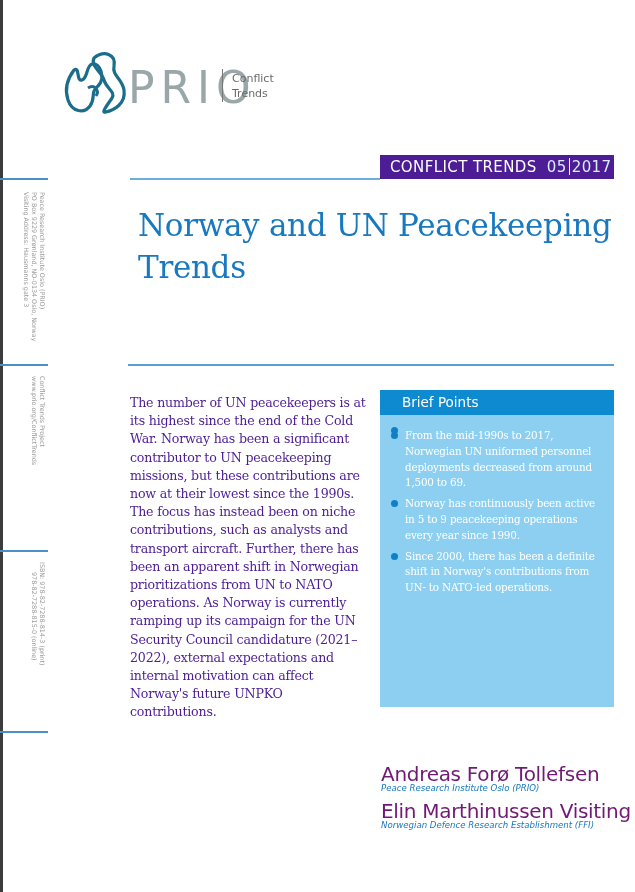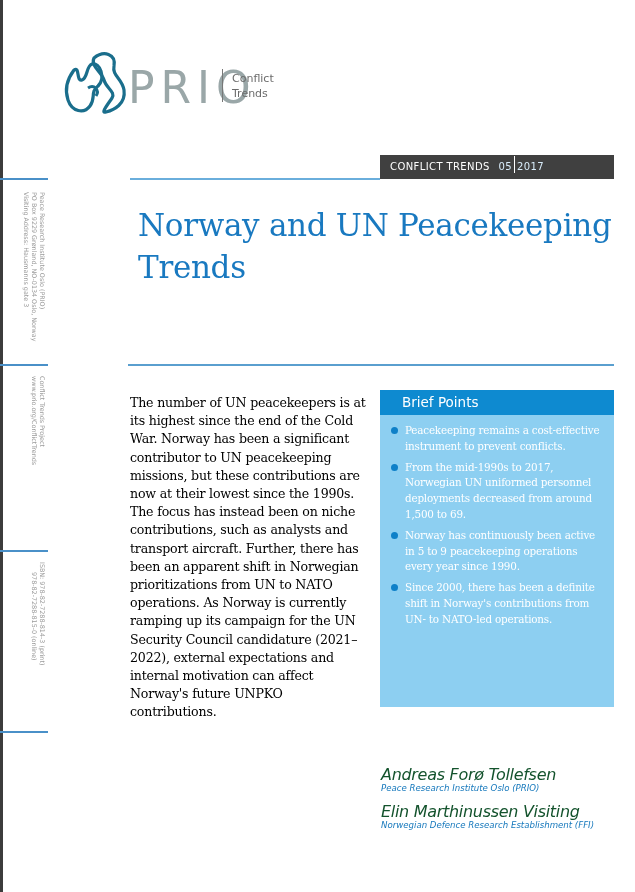--- a/index.html
+++ b/index.html
@@ -17,52 +17,52 @@
   .prio-word {
     position: absolute; left: 128px; top: 62px; font-family: "DejaVu Sans", sans-serif;
     font-size: 44px; letter-spacing: 6px; color: #9aa7a8; font-weight: normal;
   }
   .logo-sep { position: absolute; left: 222px; top: 69px; width: 1px; height: 33px; background: #777; }
   .logo-sub {
     position: absolute; left: 232px; top: 71px; font-family: "DejaVu Sans", sans-serif;
     font-size: 11px; line-height: 15px; color: #6b6b6b;
   }
   .banner {
-    position: absolute; left: 380px; top: 155px; width: 234px; height: 24px; background: #404040;
-    color: #fff; font-family: "DejaVu Sans", sans-serif; font-size: 10px; line-height: 24px;
+    position: absolute; left: 380px; top: 155px; width: 234px; height: 24px; background: #4c1d95;
+    color: #fff; font-family: "DejaVu Sans", sans-serif; font-size: 15px; line-height: 24px;
     letter-spacing: 0.4px; padding-left: 10px; box-sizing: border-box; white-space: nowrap;
   }
   .banner .issue-sep { display: inline-block; width: 1px; height: 17px; background: #fff; vertical-align: -3px; margin: 0 2px; }
   .banner .light { color: #d8ecfa; }
   .header-rule { position: absolute; left: 130px; top: 178px; width: 250px; height: 2px; background: #6aaedc; }
   .title {
     position: absolute; left: 130px; top: 196px; width: 480px; font-size: 31px; line-height: 42px;
     color: #1979c0; font-weight: normal; margin: 8px; letter-spacing: -0.3px;
   }
   .mid-rule { position: absolute; left: 128px; top: 364px; width: 486px; height: 2px; background: #5a9fcf; }
   .lead {
     position: absolute; left: 130px; top: 394px; width: 240px; font-size: 12.6px; line-height: 18.2px;
-    color: #000000; margin: 0; letter-spacing: -0.2px;
+    color: #4c1d95; margin: 0; letter-spacing: -0.2px;
   }
   .brief {
     position: absolute; left: 380px; top: 390px; width: 234px; height: 317px; background: #8dcff1;
   }
   .brief-head {
     height: 25px; background: #0e8ad0; color: #fff; font-family: "DejaVu Sans", sans-serif;
     font-size: 13.5px; line-height: 25px; padding-left: 22px;
   }
   .brief ul { list-style: none; margin: 0; padding: 8px 8px 0 25px; }
   .brief li {
     position: relative; color: #ffffff; font-size: 10.4px; line-height: 15.8px; margin-bottom: 5px; letter-spacing: -0.2px;
   }
   .brief li .dot {
     position: absolute; left: -14px; top: 4px; width: 7px; height: 7px; border-radius: 50%; background: #0e80c8;
   }
   .author { position: absolute; left: 381px; font-family: "DejaVu Sans", sans-serif; }
-  .author .name { font-size: 16px; color: #14532d; line-height: 17px; letter-spacing: -0.3px; font-style: italic; }
+  .author .name { font-size: 20px; color: #701a75; line-height: 17px; letter-spacing: -0.3px; }
   .author .aff { font-size: 8.6px; font-style: italic; color: #1678bc; line-height: 11px; }
 </style>
 </head>
 <body>
 
 <div class="left-rule"></div>
 
 <div class="side-divider" style="top:178px"></div>
 <div class="side-divider" style="top:364px"></div>
 <div class="side-divider" style="top:550px"></div>
@@ -102,21 +102,21 @@
 
 <h1 class="title">Norway and UN Peacekeeping Trends</h1>
 
 <div class="mid-rule"></div>
 
 <p class="lead">The number of UN peacekeepers is at its highest since the end of the Cold War. Norway has been a significant contributor to UN peacekeeping missions, but these contributions are now at their lowest since the 1990s. The focus has instead been on niche contributions, such as analysts and transport aircraft. Further, there has been an apparent shift in Norwegian prioritizations from UN to NATO operations. As Norway is currently ramping up its campaign for the UN Security Council candidature (2021–2022), external expectations and internal motivation can affect Norway's future UNPKO contributions.</p>
 
 <div class="brief">
   <div class="brief-head">Brief Points</div>
   <ul>
-    <li><span class="dot"></span><span>Peacekeeping remains a cost-effective instrument to prevent conflicts.</span></li>
+    <li><span class="dot"></span></li>
     <li><span class="dot"></span><span>From the mid-1990s to 2017, Norwegian UN uniformed personnel deployments decreased from around 1,500 to 69.</span></li>
     <li><span class="dot"></span><span>Norway has continuously been active in 5 to 9 peacekeeping operations every year since 1990.</span></li>
     <li><span class="dot"></span><span>Since 2000, there has been a definite shift in Norway's contributions from UN- to NATO-led operations.</span></li>
   </ul>
 </div>
 
 <div class="author" style="top:766px">
   <div class="name">Andreas Forø Tollefsen</div>
   <div class="aff">Peace Research Institute Oslo (PRIO)</div>
 </div>

